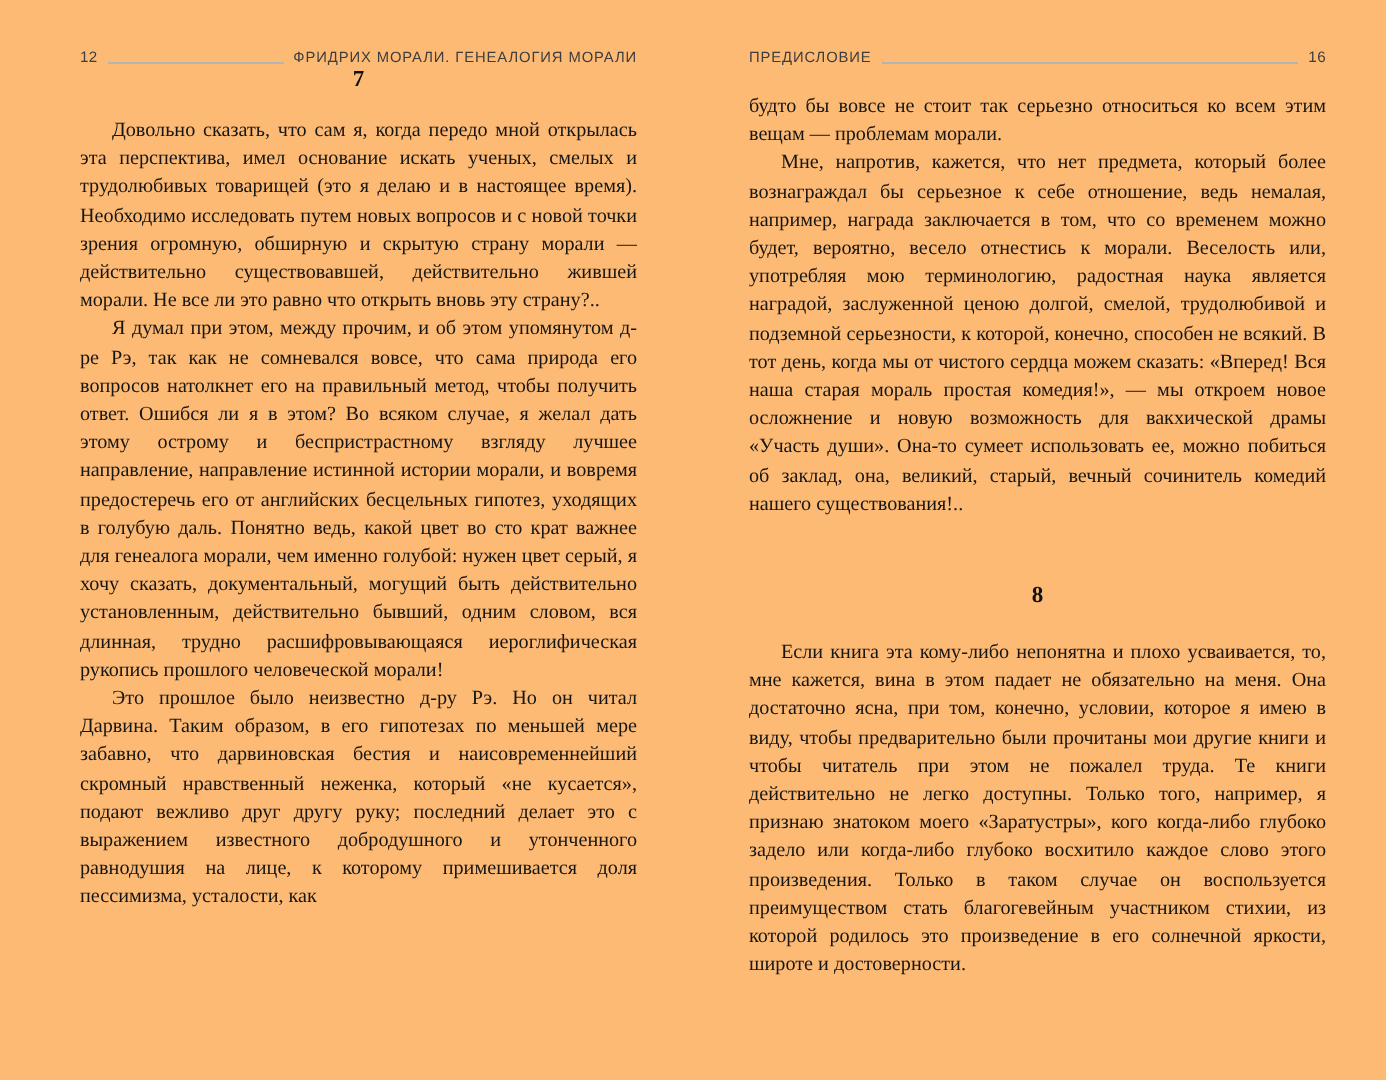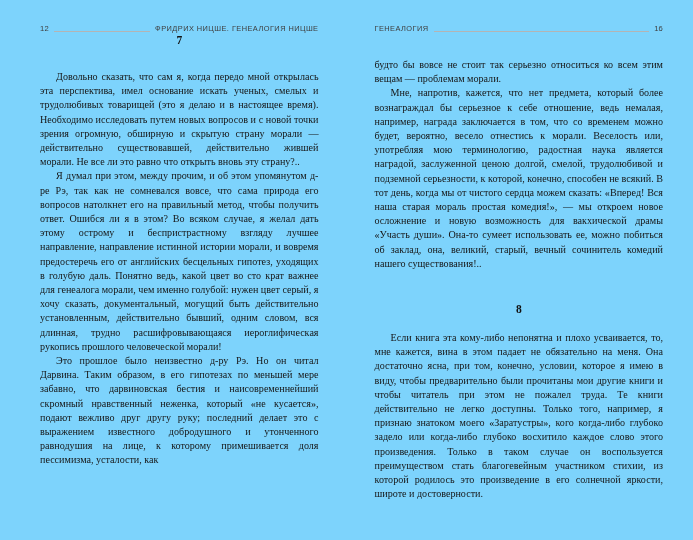--- a/index.html
+++ b/index.html
@@ -19,21 +19,21 @@
     height: 540px;
     display: flex;
     background: #ffffff;
     position: relative;
   }
   .page {
     width: 346.5px;
     height: 540px;
     position: relative;
     box-sizing: border-box;
-    background: #7dd3fc;
+    background: #fdba74;
   }
   .page-left  { padding: 22px 28px 0 40px; }
   .page-right { padding: 22px 30px 0 28px; }
 
   
   .runhead {
     display: flex;
     align-items: center;
     height: 12px;
     font-family: "Liberation Sans", sans-serif;
@@ -54,21 +54,21 @@
     margin: 0 5px;
     position: relative;
     top: 3px;
   }
   .runhead .title {
     color: #3d3d3d;
   }
 
   
   .body {
-    margin-top: 24px;
+    margin-top: 13px;
     font-size: 10.1px;
     line-height: 14.2px;
     text-align: justify;
     text-justify: inter-word;
     hyphens: manual;
     color: #161616;
   }
   .body p {
     margin: 0;
     text-indent: 16px;
@@ -89,37 +89,37 @@
 </head>
 <body>
 
 <div class="spread">
 
   <div class="page page-left">
 
     <div class="runhead">
       <span class="folio">12</span>
       <span class="rule"></span>
-      <span class="title">ФРИДРИХ НИЦШЕ. ГЕНЕАЛОГИЯ НИЦШЕ</span>
+      <span class="title">ФРИДРИХ МОРАЛИ. ГЕНЕАЛОГИЯ МОРАЛИ</span>
     </div>
 
     <div class="section-num">7</div>
 
     <div class="body">
       <p>Довольно сказать, что сам я, когда передо мной открылась эта перспектива, имел основание искать ученых, смелых и трудолюбивых товарищей (это я делаю и в настоящее время). Необходимо исследовать путем новых вопросов и с новой точки зрения огромную, обширную и скрытую страну морали — действительно существовавшей, действительно жившей морали. Не все ли это равно что открыть вновь эту страну?..</p>
       <p>Я думал при этом, между прочим, и об этом упомянутом д-ре Рэ, так как не сомневался вовсе, что сама природа его вопросов натолкнет его на правильный метод, чтобы получить ответ. Ошибся ли я в этом? Во всяком случае, я желал дать этому острому и беспристрастному взгляду лучшее направление, направление истинной истории морали, и вовремя предостеречь его от английских бесцельных гипотез, уходящих в голубую даль. Понятно ведь, какой цвет во сто крат важнее для генеалога морали, чем именно голубой: нужен цвет серый, я хочу сказать, документальный, могущий быть действительно установленным, действительно бывший, одним словом, вся длинная, трудно расшифровывающаяся иероглифическая рукопись прошлого человеческой морали!</p>
       <p>Это прошлое было неизвестно д-ру Рэ. Но он читал Дарвина. Таким образом, в его гипотезах по меньшей мере забавно, что дарвиновская бестия и наисовременнейший скромный нравственный неженка, который «не кусается», подают вежливо друг другу руку; последний делает это с выражением известного добродушного и утонченного равнодушия на лице, к которому примешивается доля пессимизма, усталости, как</p>
     </div>
 
   </div>
 
   <div class="page page-right">
 
     <div class="runhead">
-      <span class="title">ГЕНЕАЛОГИЯ</span>
+      <span class="title">ПРЕДИСЛОВИЕ</span>
       <span class="rule"></span>
       <span class="folio">16</span>
     </div>
 
     <div class="body">
       <p class="noindent">будто бы вовсе не стоит так серьезно относиться ко всем этим вещам — проблемам морали.</p>
       <p>Мне, напротив, кажется, что нет предмета, который более вознаграждал бы серьезное к себе отношение, ведь немалая, например, награда заключается в том, что со временем можно будет, вероятно, весело отнестись к морали. Веселость или, употребляя мою терминологию, радостная наука является наградой, заслуженной ценою долгой, смелой, трудолюбивой и подземной серьезности, к которой, конечно, способен не всякий. В тот день, когда мы от чистого сердца можем сказать: «Вперед! Вся наша старая мораль простая комедия!», — мы откроем новое осложнение и новую возможность для вакхической драмы «Участь души». Она-то сумеет использовать ее, можно побиться об заклад, она, великий, старый, вечный сочинитель комедий нашего существования!..</p>
     </div>
 
     <div class="gap-8"></div>

